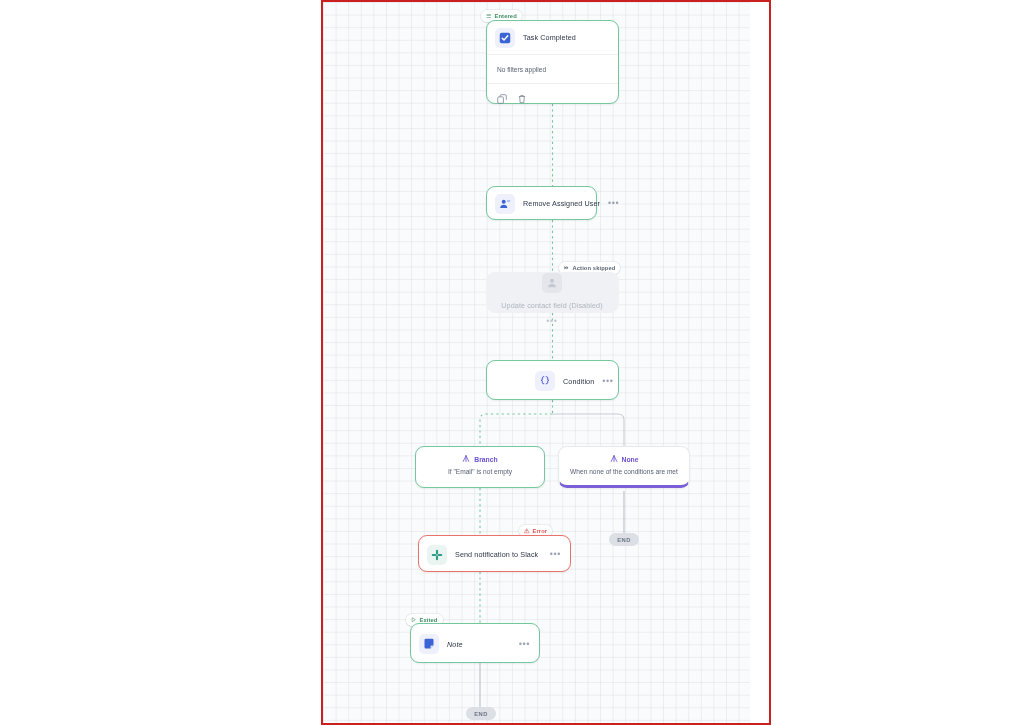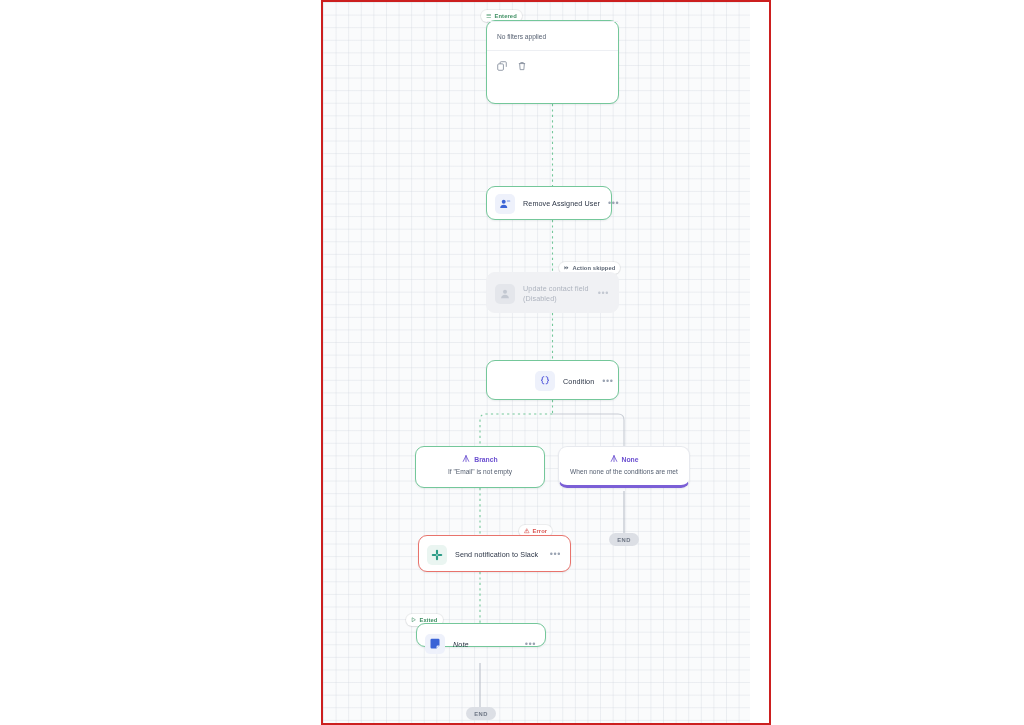--- a/index.html
+++ b/index.html
@@ -100,32 +100,32 @@
     white-space: nowrap;
     box-shadow: 0 0 0 1px rgba(0,0,0,.055), 0 1px 1.5px rgba(17,24,39,.07);
   }
   .badge svg { width: 5.5px; height: 5.5px; }
   .badge-entered { left: 158px; top: 8px;  color: #3f8f63; }
   .badge-skipped { left: 236px; top: 260px; color: #5c6674; }
   .badge-error   { left: 196px; top: 523px; color: #d9534f; }
   .badge-exited  { left: 83px;  top: 612px; color: #3f8f63; }
 
   
-  #node-remove { left: 163px; top: 184px; width: 126px; height: 34px; text-align: right; }
+  #node-remove { left: 163px; top: 184px; width: 111px; height: 34px; text-align: right; }
 
   #node-disabled {
     left: 163px; top: 270px; width: 133px; height: 41px;
     background: #f0f1f4;
     border: 1px solid #f0f1f4;
     box-shadow: none;
   }
   #node-disabled .node-icon { background: #e4e6eb; }
   #node-disabled .node-title { color: #aeb4bf; white-space: normal; line-height: 9.5px; }
   #node-disabled .dots { color: #c3c8d1; }
-  #node-disabled .node-row { height: 41px; align-items: center; }
+  #node-disabled .node-row { height: 41px; align-items: center; flex-direction: column; }
 
   #node-condition { left: 163px; top: 358px; width: 133px; height: 40px; padding-left: 40px; }
 
   
   .branch-card {
     position: absolute;
     background: #ffffff;
     border-radius: 9px;
     border: 1.2px solid #74c79a;
     box-shadow: 0 1px 2px rgba(17,24,39,.07);
@@ -148,21 +148,21 @@
     border-bottom: 3px solid #7b5fd6;
   }
 
   #node-slack {
     left: 95px; top: 533px; width: 153px; height: 37px;
     border: 1.2px solid #e8736c;
   }
   #node-slack .node-row { height: 37px; }
   #node-slack .node-icon { background: #eaf5f1; }
 
-  #node-note { left: 93px; top: 621px; width: 130px; height: 24px; font-style: italic; }
+  #node-note { left: 87px; top: 621px; width: 130px; height: 40px; font-style: italic; }
   #node-note .node-row { height: 40px; }
 
   
   .end-pill {
     position: absolute;
     width: 30px; height: 13px;
     border-radius: 7px;
     background: #dcdfe5;
     color: #6d7684;
     font-size: 5.8px;
@@ -208,20 +208,29 @@
         <g fill="#3f8f63">
             <rect x="1" y="2" width="10" height="1.4" rx=".6"></rect>
         <rect x="1" y="5.3" width="10" height="1.4" rx=".6"></rect>
         <rect x="1" y="8.6" width="10" height="1.4" rx=".6"></rect>
           </g>
       </svg>
       <span>Entered</span>
     </div>
 
     <div class="node" id="node-trigger">
+      <div class="node-row">
+        <span class="node-icon">
+          <svg viewBox="0 0 16 16" width="12" height="12">
+            <rect x="1" y="1" width="14" height="14" rx="2.6" fill="#3a63d6"></rect>
+            <path d="M4.3 8.2 L6.7 10.6 L11.7 4.9" stroke="#ffffff" stroke-width="1.9" fill="none" stroke-linecap="round" stroke-linejoin="round"></path>
+          </svg>
+        </span>
+        <span class="node-title">Task Completed</span>
+      </div>
       <div class="sep"></div>
       <div class="filters-text">No filters applied</div>
       <div class="card-actions">
         <span class="act-icon">
           <svg viewBox="0 0 14 14" width="10" height="10">
             <rect x="1" y="4" width="8" height="9" rx="1.6" fill="none" stroke="#7b8494" stroke-width="1.1"></rect>
             <path d="M4.4 4 V2.4 A1.4 1.4 0 0 1 5.8 1 H11.6 A1.4 1.4 0 0 1 13 2.4 V8.2" fill="none" stroke="#7b8494" stroke-width="1.1"></path>
           </svg>
         </span>
         <span class="act-icon">

